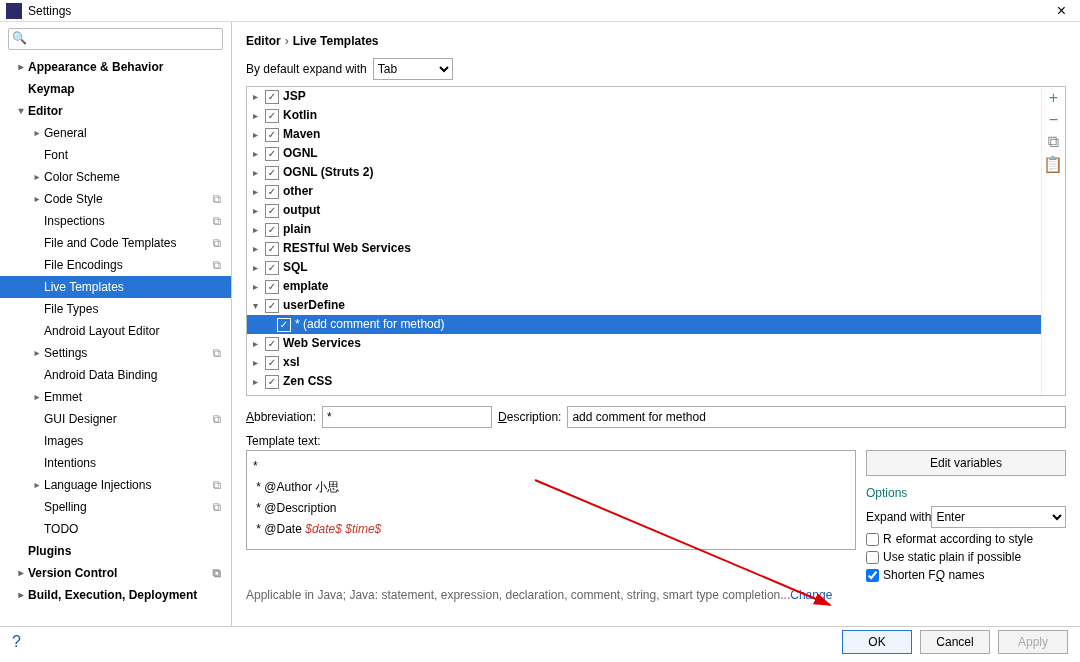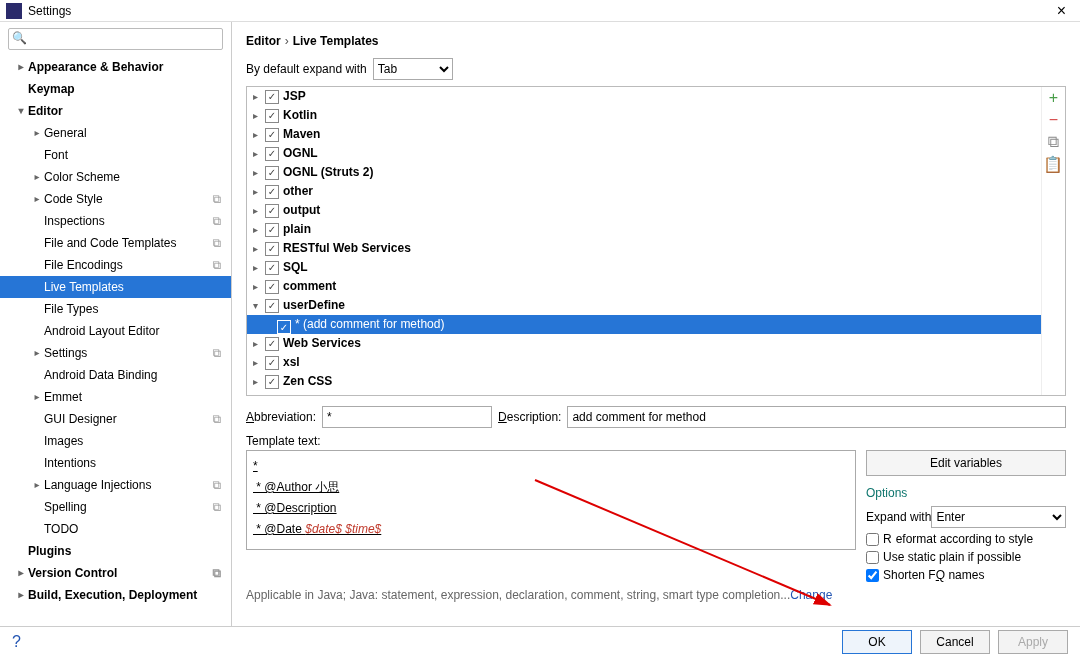--- a/index.html
+++ b/index.html
@@ -28,37 +28,37 @@
 .breadcrumb .sep { font-weight: normal; color: #555; padding: 0 4px; }
 .expand-row { padding-bottom: 6px; display: flex; align-items: center; }
 .expand-row select { height: 22px; margin-left: 6px; border: 1px solid #aaa; min-width: 80px; background: #fff; }
 .list-wrap { display: flex; border: 1px solid #bbb; height: 310px; }
 .list { flex: 1; overflow: auto; }
 .list .row { display: flex; align-items: center; height: 19px; line-height: 19px; padding-left: 6px; cursor: pointer; }
 .list .row .arrow { width: 12px; color: #666; font-size: 10px; }
 .list .row .cb { width: 14px; height: 14px; margin-right: 4px; border: 1px solid #888; display: inline-flex; align-items: center; justify-content: center; font-size: 10px; background: #fff; }
 .list .row .cb.on::after { content: "✓"; color: #444; }
 .list .row .lbl { font-weight: bold; }
-.list .row.child { padding-left: 30px; background: #2675d6; color: #fff; align-items: flex-end; }
+.list .row.child { padding-left: 30px; background: #2675d6; color: #fff; }
 .list .row.child .cb { border-color: #fff; background: #2675d6; }
 .list .row.child .cb.on::after { color: #fff; }
 .list .row.child .lbl { font-weight: normal; }
 .sidebtns { width: 24px; border-left: 1px solid #eee; display: flex; flex-direction: column; }
 .sidebtns .btn { height: 22px; display: flex; align-items: center; justify-content: center; cursor: pointer; font-size: 16px; }
 .plus { color: #4a9e4a; }
 .minus { color: #d64b4b; }
 .copy, .paste { color: #8a8a8a; font-size: 13px; }
 .detail-row { display: flex; align-items: center; gap: 6px; padding: 10px 0 4px 0; }
 .detail-row .u { text-decoration: underline; }
 .detail-row input { height: 22px; border: 1px solid #aaa; padding: 0 4px; }
 .abbr-in { width: 170px; }
 .desc-in { flex: 1; }
 .ttext-lbl { padding: 2px 0; }
 .bottom-row { display: flex; gap: 10px; }
-.ttext-box { flex: 1; border: 1px solid #aaa; height: 100px; padding: 4px 6px; font-family: "Consolas", monospace; font-size: 15px; line-height: 20px; overflow: auto; white-space: pre; text-decoration: underline; }
+.ttext-box { flex: 1; border: 1px solid #aaa; height: 100px; padding: 4px 6px; font-family: "Consolas", monospace; font-size: 15px; line-height: 20px; overflow: auto; white-space: pre; }
 .ttext-box .var { color: #c0392b; font-style: italic; }
 .side-opts { width: 200px; }
 .ev-btn { width: 200px; height: 26px; border: 1px solid #aaa; background: #f5f5f5; cursor: pointer; }
 .opts-title { margin-top: 10px; color: #0f766e; }
 .opt-row { display: flex; align-items: center; padding-top: 6px; }
 .opt-row select { flex: 1; height: 22px; border: 1px solid #aaa; background: #fff; }
 .chk { display: flex; align-items: center; gap: 4px; padding-top: 4px; }
 .chk input { width: 13px; height: 13px; }
 .applic { padding-top: 6px; color: #666; }
 .applic .chg { color: #2456b3; cursor: pointer; }
@@ -257,21 +257,21 @@
             <span class="lbl">RESTful Web Services</span>
           </div>
           <div class="row">
             <span class="arrow">▸</span>
             <span class="cb on"></span>
             <span class="lbl">SQL</span>
           </div>
           <div class="row">
             <span class="arrow">▸</span>
             <span class="cb on"></span>
-            <span class="lbl">comment</span>
+            <span class="lbl">emplate</span>
           </div>
           <div class="row">
             <span class="arrow">▾</span>
             <span class="cb on"></span>
             <span class="lbl">userDefine</span>
           </div>
           <div class="row child">
             <span class="cb on"></span>
             <span class="lbl">* (add comment for method)</span>
           </div>

